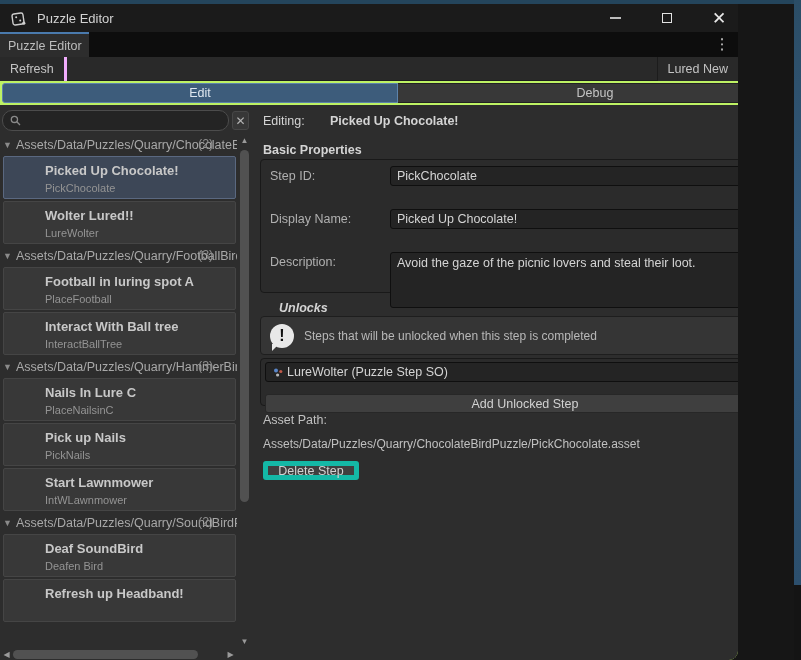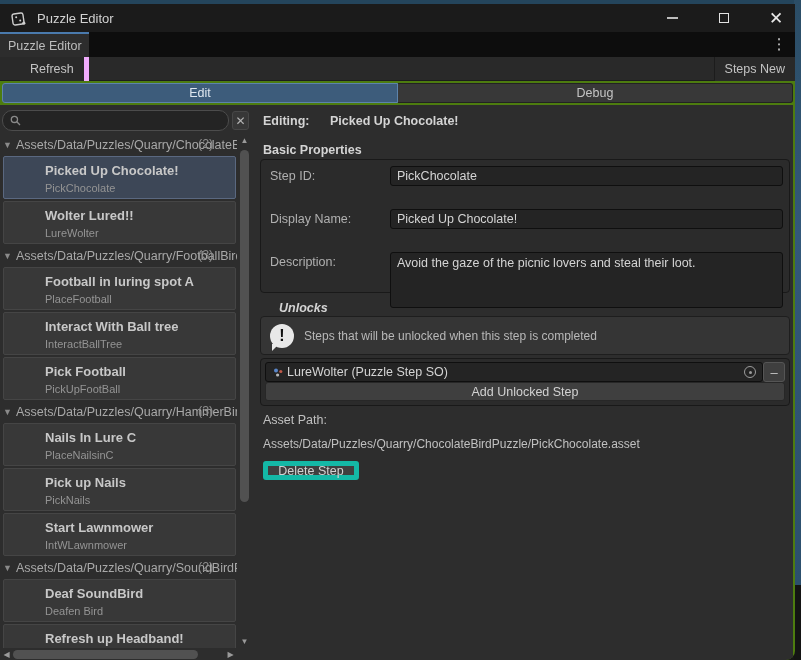--- a/index.html
+++ b/index.html
@@ -4,22 +4,22 @@
 <style>
   * { margin:0; padding:0; box-sizing:border-box; }
   html,body { width:801px; height:660px; overflow:hidden; background:#101010;
     font-family:"Liberation Sans", sans-serif; }
   .desktop { position:relative; width:801px; height:660px; background:#161616; }
   .strip-top { position:absolute; left:0; top:0; width:801px; height:4px; background:#24455c; }
   .strip-right { position:absolute; left:794px; top:0; width:7px; height:585px;
     background:linear-gradient(180deg,#2b4d66,#33587a 40%,#2c4f6d); }
   .strip-right-dark { position:absolute; left:794px; top:585px; width:7px; height:75px; background:#141414; }
 
-  .window { position:absolute; left:0; top:4px; width:795px; height:656px;
-    background:#4d7c0f; border-radius:0 0 9px 0; overflow:hidden; }
+  .window { position:absolute; left:0; top:4px; width:738px; height:656px;
+    background:#bef264; border-radius:0 0 9px 0; overflow:hidden; }
 
   
   .titlebar { position:absolute; left:0; top:0; width:100%; height:28px; background:#1b1b1b;
     display:flex; align-items:center; }
   .win-icon { margin-left:11px; width:17px; height:17px; }
   .win-title { margin-left:9px; color:#d2d2d2; font-size:13px; }
   .win-controls { position:absolute; right:8px; top:0; height:28px; display:flex; align-items:center; gap:30px; }
   .ctrl { width:22px; height:22px; display:flex; align-items:center; justify-content:center; color:#e2e2e2; }
   .ctrl-min-glyph { width:11px; height:1.5px; background:#bdbdbd; }
   .ctrl-max-glyph { width:10px; height:10px; border:1.5px solid #e2e2e2; }
@@ -31,21 +31,21 @@
     border-top:2px solid #4a7aad; color:#bcbcbc; font-size:12.5px;
     display:flex; align-items:center; padding-left:8px; }
   .kebab { position:absolute; right:8px; top:3px; width:16px; height:18px; color:#cfcfcf;
     font-size:15px; text-align:center; line-height:18px; letter-spacing:0; }
 
   
   .toolbar { position:absolute; left:0; top:53px; width:100%; height:24px; background:#292929;
     border-bottom:1px solid #1c1c1c; }
   .tb-btn { position:absolute; top:0; height:24px; display:flex; align-items:center;
     padding:0 10px; color:#c3c3c3; font-size:12.5px; background:#292929; }
-  .tb-refresh { left:0; border-right:5px solid #f0abfc;margin-left:20px; }
+  .tb-refresh { left:0; border-right:3px solid #f0abfc; }
   .tb-create { right:0; border-left:1px solid #1c1c1c; }
 
   
   .modetabs { position:absolute; left:2px; top:79px; width:791px; height:20px; display:flex; }
   .mode { flex:1; display:flex; align-items:center; justify-content:center; font-size:12.5px; }
   .mode-edit { background:#3d5c7b; border:1px solid #5d83ab; border-radius:3px 0 0 3px; color:#dfe7f0; }
   .mode-debug { background:#383838; border:1px solid #222; border-left:none; border-radius:0 3px 3px 0; color:#c4c4c4; }
 
   
   .sidebar { position:absolute; left:0; top:101px; width:252px; height:555px; background:#2d2d2d; }
@@ -78,21 +78,21 @@
     text-align:center; line-height:13px; }
   .v-up { top:0; } .v-down { bottom:0; }
   .v-thumb { position:absolute; left:2px; top:16px; width:9px; height:352px; background:#515151; border-radius:5px; }
   .hscroll { position:absolute; left:0; top:543px; width:237px; height:13px; }
   .hscroll .arrow { position:absolute; top:0; width:13px; height:13px; color:#9a9a9a; font-size:8px;
     text-align:center; line-height:13px; }
   .h-left { left:0; } .h-right { right:0; }
   .h-thumb { position:absolute; left:13px; top:2px; width:185px; height:9px; background:#515151; border-radius:5px; }
 
   
-  .editing-line { position:absolute; left:11px; top:9px; font-size:12.5px; font-weight:bold; color:#d4d4d4; }
+  .editing-line { position:absolute; left:11px; top:9px; font-size:12.5px; font-weight:normal; color:#d4d4d4; }
   .editing-value { position:absolute; left:78px; top:9px; font-size:12.5px; font-weight:bold; color:#d4d4d4; }
   .section-h { font-size:12.5px; font-weight:bold; color:#d4d4d4; }
   .bp-header { position:absolute; left:11px; top:38px; }
   .bp-box { position:absolute; left:8px; top:54px; width:530px; height:134px; background:#2b2b2b;
     border:1px solid #191919; border-radius:4px; padding:6px 6px; }
   .bp-grid { display:grid; grid-template-columns:100px 1fr; row-gap:2px; column-gap:2px;gap:23px; }
   .f-label { color:#b0b0b0; font-size:12.5px; padding-top:3px; padding-left:3px; }
   .f-input { height:20px; background:#242424; border:1px solid #0f0f0f; border-radius:3px;
     color:#d4d4d4; font-size:12.5px; padding:0 6px; width:100%;
     font-family:"Liberation Sans", sans-serif; display:flex; align-items:center; }
@@ -115,21 +115,21 @@
 
   .unlocks-box { position:absolute; left:8px; top:253px; width:530px; height:48px; background:#2b2b2b;
     border:1px solid #191919; border-radius:4px; padding:3px 4px; }
   .unlock-row { display:flex; gap:0; }
   .unlock-obj { flex:1; height:20px; background:#242424; border:1px solid #0f0f0f; border-radius:3px;
     display:flex; align-items:center; padding:0 6px; color:#d4d4d4; font-size:12.5px; }
   .unlock-obj .picker { margin-left:auto; }
   .so-icon { width:13px; height:13px; margin-right:2px; flex:0 0 auto; }
   .minus-btn { width:22px; height:20px; background:#3f3f3f; border:1px solid #555; border-radius:3px;
     color:#c8c8c8; font-size:13px; display:flex; align-items:center; justify-content:center; }
-  .add-btn { margin-top:0; width:100%; height:19px; background:#3f3f3f; border:1px solid #272727;
+  .add-btn { margin-top:12px; width:100%; height:19px; background:#3f3f3f; border:1px solid #272727;
     border-radius:3px; color:#d2d2d2; font-size:12.5px; display:flex; align-items:center; justify-content:center; }
 
   .assetpath-label { position:absolute; left:11px; top:308px; color:#c0c0c0; font-size:12.5px; }
   .assetpath-value { position:absolute; left:11px; top:332px; color:#c0c0c0; font-size:12px; }
   .delete-btn { position:absolute; left:11px; top:356px; width:96px; height:19px; background:#3f3f3f;
     border:5px solid #14b8a6; border-radius:3px; color:#d2d2d2; font-size:12.5px;
     display:flex; align-items:center; justify-content:center; }
 </style>
 </head>
 <body>
@@ -164,21 +164,21 @@
 
     <div class="tabbar">
       <div class="editor-tab">
         <span>Puzzle Editor</span>
       </div>
       <div class="kebab">⋮</div>
     </div>
 
     <div class="toolbar">
       <div class="tb-btn tb-refresh">Refresh</div>
-      <div class="tb-btn tb-create">Steps New</div>
+      <div class="tb-btn tb-create">Lured New</div>
     </div>
 
     <div class="modetabs">
       <div class="mode mode-edit">Edit</div>
       <div class="mode mode-debug">Debug</div>
     </div>
 
     <div class="sidebar">
       <div class="search-row">
         <div class="search-field">
@@ -211,24 +211,20 @@
           <span>Assets/Data/Puzzles/Quarry/FootballBirdPuzzle</span>
           <span class="group-count">(3)</span>
         </div>
         <div class="card">
           <div class="card-title">Football in luring spot A</div>
           <div class="card-sub">PlaceFootball</div>
         </div>
         <div class="card">
           <div class="card-title">Interact With Ball tree</div>
           <div class="card-sub">InteractBallTree</div>
-        </div>
-        <div class="card">
-          <div class="card-title">Pick Football</div>
-          <div class="card-sub">PickUpFootBall</div>
         </div>
 
         <div class="group-header">
           <span class="tri">▼</span>
           <span>Assets/Data/Puzzles/Quarry/HammerBirdPuzzle</span>
           <span class="group-count">(3)</span>
         </div>
         <div class="card">
           <div class="card-title">Nails In Lure C</div>
           <div class="card-sub">PlaceNailsinC</div>

